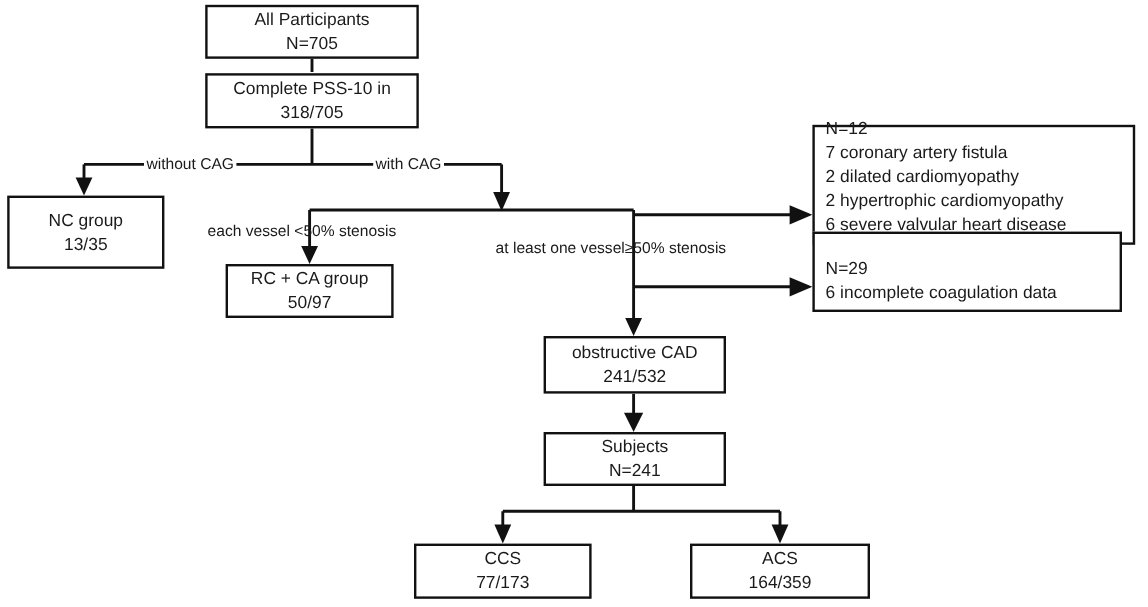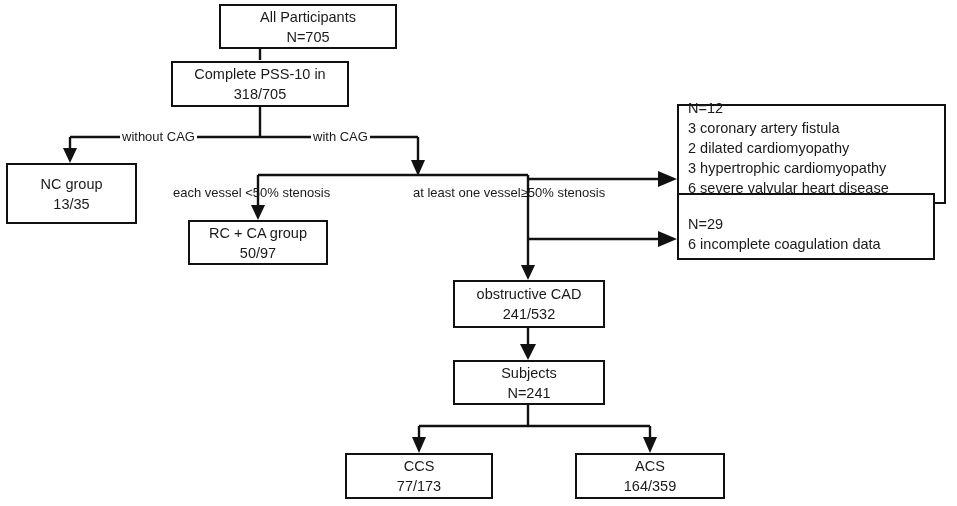--- a/index.html
+++ b/index.html
@@ -95,21 +95,21 @@
     <polygon points="528,360 520,344 536,344"></polygon>
 
     <line x1="528" y1="405" x2="528" y2="426"></line>
     <line x1="419" y1="426" x2="650" y2="426"></line>
     <line x1="419" y1="426" x2="419" y2="440"></line>
     <polygon points="419,453 412,437 426,437"></polygon>
     <line x1="650" y1="426" x2="650" y2="440"></line>
     <polygon points="650,453 643,437 657,437"></polygon>
   </svg>
 
-  <div class="node" style="left:171px; top:4px; width:178px; height:45px;margin-left:48px;">
+  <div class="node" style="left:171px; top:4px; width:178px; height:45px;">
     <span class="ln">All Participants</span>
     <span class="ln">N=705</span>
   </div>
 
   <div class="node" style="left:171px; top:61px; width:178px; height:46px;">
     <span class="ln">Complete PSS-10 in</span>
     <span class="ln">318/705</span>
   </div>
 
   <div class="node" style="left:6px; top:163px; width:131px; height:61px;">
@@ -137,29 +137,29 @@
     <span class="ln">77/173</span>
   </div>
 
   <div class="node" style="left:575px; top:453px; width:150px; height:46px;">
     <span class="ln">ACS</span>
     <span class="ln">164/359</span>
   </div>
 
   <div class="node left-align" style="left:677px; top:104px; width:269px; height:100px;">
     <span class="ln">N=12</span>
-    <span class="ln">3 coronary artery fistula</span>
+    <span class="ln">7 coronary artery fistula</span>
     <span class="ln">2 dilated cardiomyopathy</span>
-    <span class="ln">3 hypertrophic cardiomyopathy</span>
+    <span class="ln">2 hypertrophic cardiomyopathy</span>
     <span class="ln">6 severe valvular heart disease</span>
   </div>
 
   <div class="node left-align" style="left:677px; top:193px; width:258px; height:67px;">
     <span class="ln">N=29</span>
     <span class="ln">6 incomplete coagulation data</span>
   </div>
 
   <div class="edge-label" style="left:120px; top:130px;">without CAG</div>
   <div class="edge-label" style="left:311px; top:130px;">with CAG</div>
   <div class="edge-label" style="left:171px; top:186px; background:transparent;">each vessel &lt;50% stenosis</div>
-  <div class="edge-label" style="left:411px; top:186px; background:transparent;">at least one vessel≥50% stenosis</div>
+  <div class="edge-label" style="left:411px; top:200px; background:transparent;">at least one vessel≥50% stenosis</div>
 
 </div>
 
 </body></html>

